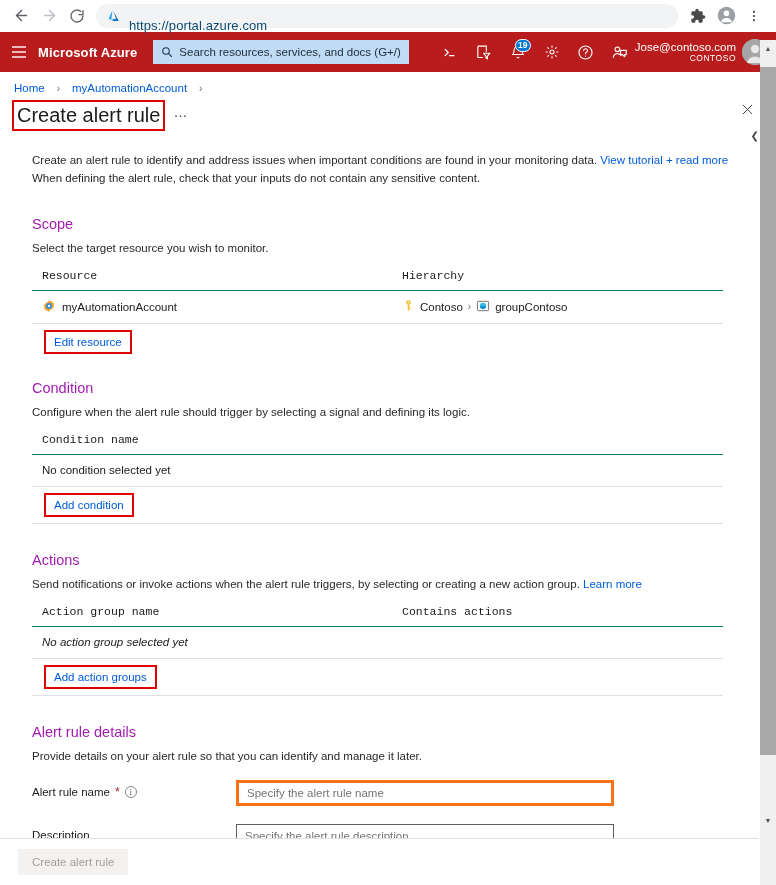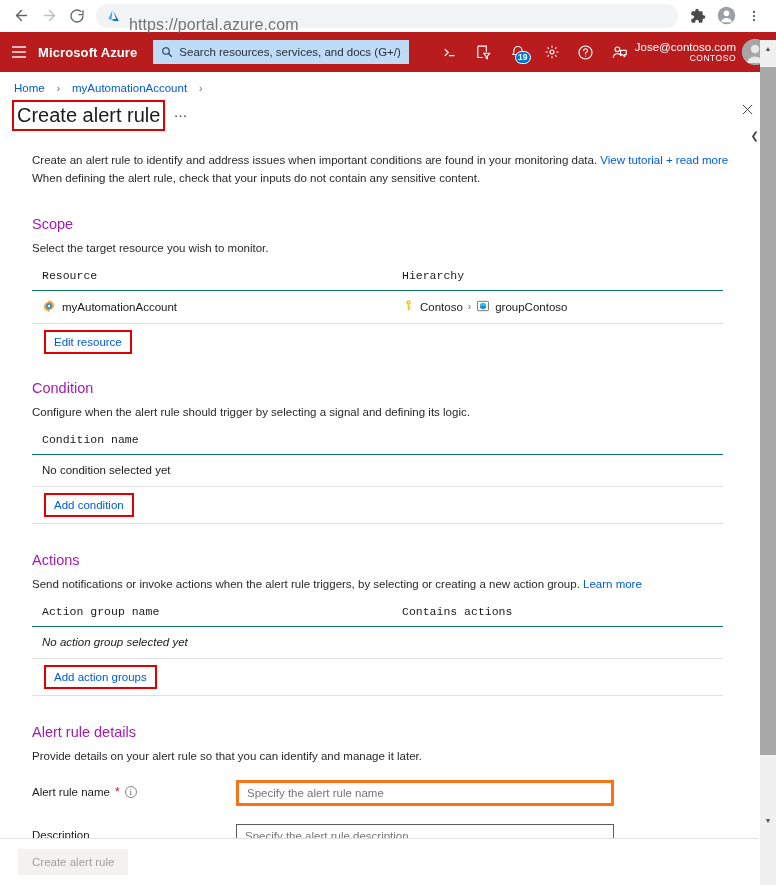--- a/index.html
+++ b/index.html
@@ -33,22 +33,22 @@
     height: 24px;
     background: #f1f3f4;
     border-radius: 13px;
     display: flex;
     align-items: center;
     padding: 0 10px;
     margin: 0 6px 0 4px;
     gap: 8px;
   }
   .omnibox-url {
-    font-size: 16px;
-    color: #737373;
+    font-size: 13px;
+    color: #0c4a6e;
     letter-spacing: 0.1px;
     margin-top: 19px;
   }
   .azure-a { flex: 0 0 auto; display:flex; }
   .chrome-right { display: flex; align-items: center; gap: 4px; padding-right: 2px;}
   .ext-icon, .profile-icon, .kebab-icon {
     width: 24px; height: 24px;
     display:flex; align-items:center; justify-content:center;
     color: #4a4a4a;
   }
@@ -99,21 +99,21 @@
     margin-left: 26px;
   }
   .hicon {
     width: 30px; height: 30px;
     display: flex; align-items: center; justify-content: center;
     position: relative;
     color: #fff;
   }
   .badge {
     position: absolute;
-    top: 14px; right: 2px;
+    top: 2px; right: 2px;
     background: #0078d4;
     border: 1.5px solid #fff;
     border-radius: 9px;
     min-width: 16px; height: 13px;
     font-size: 8.5px;
     line-height: 11px;
     text-align: center;
     color: #fff;
     padding: 0 2px;
     font-weight: bold;

